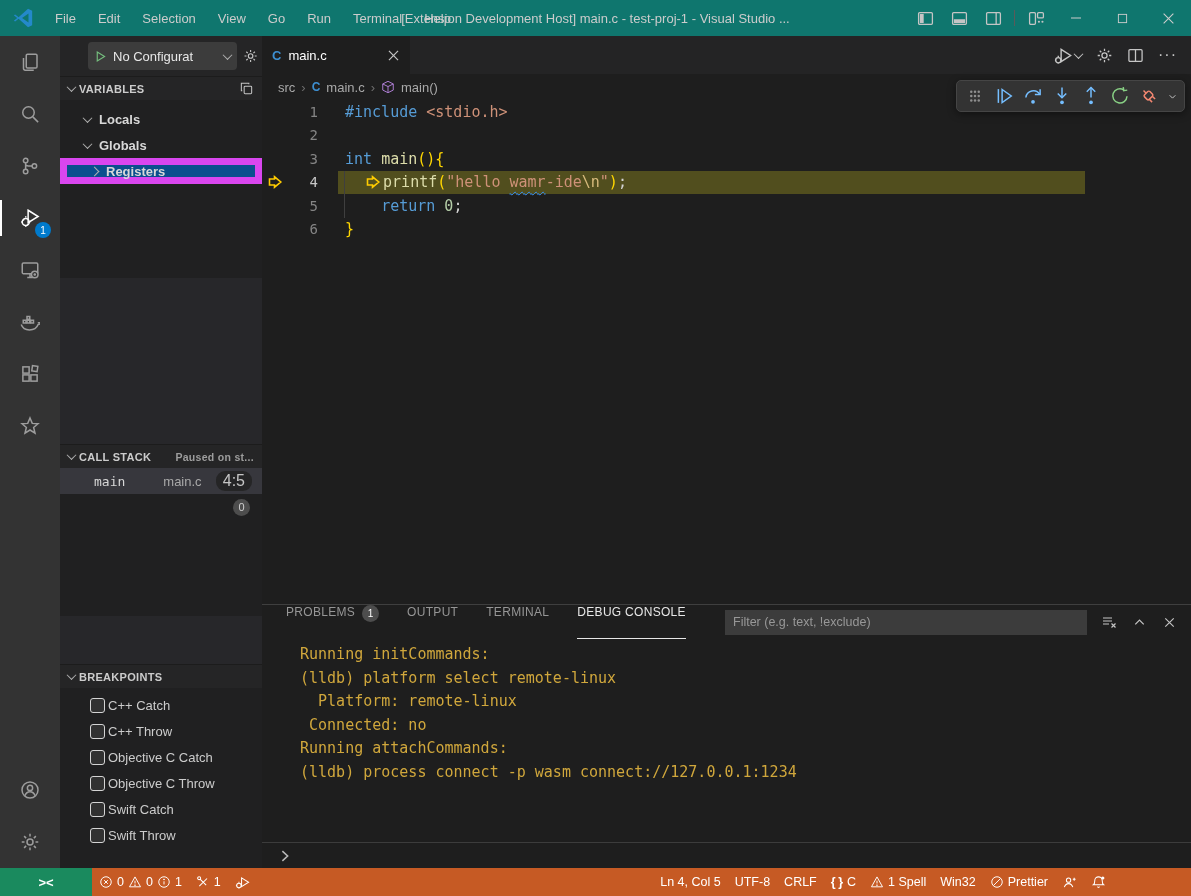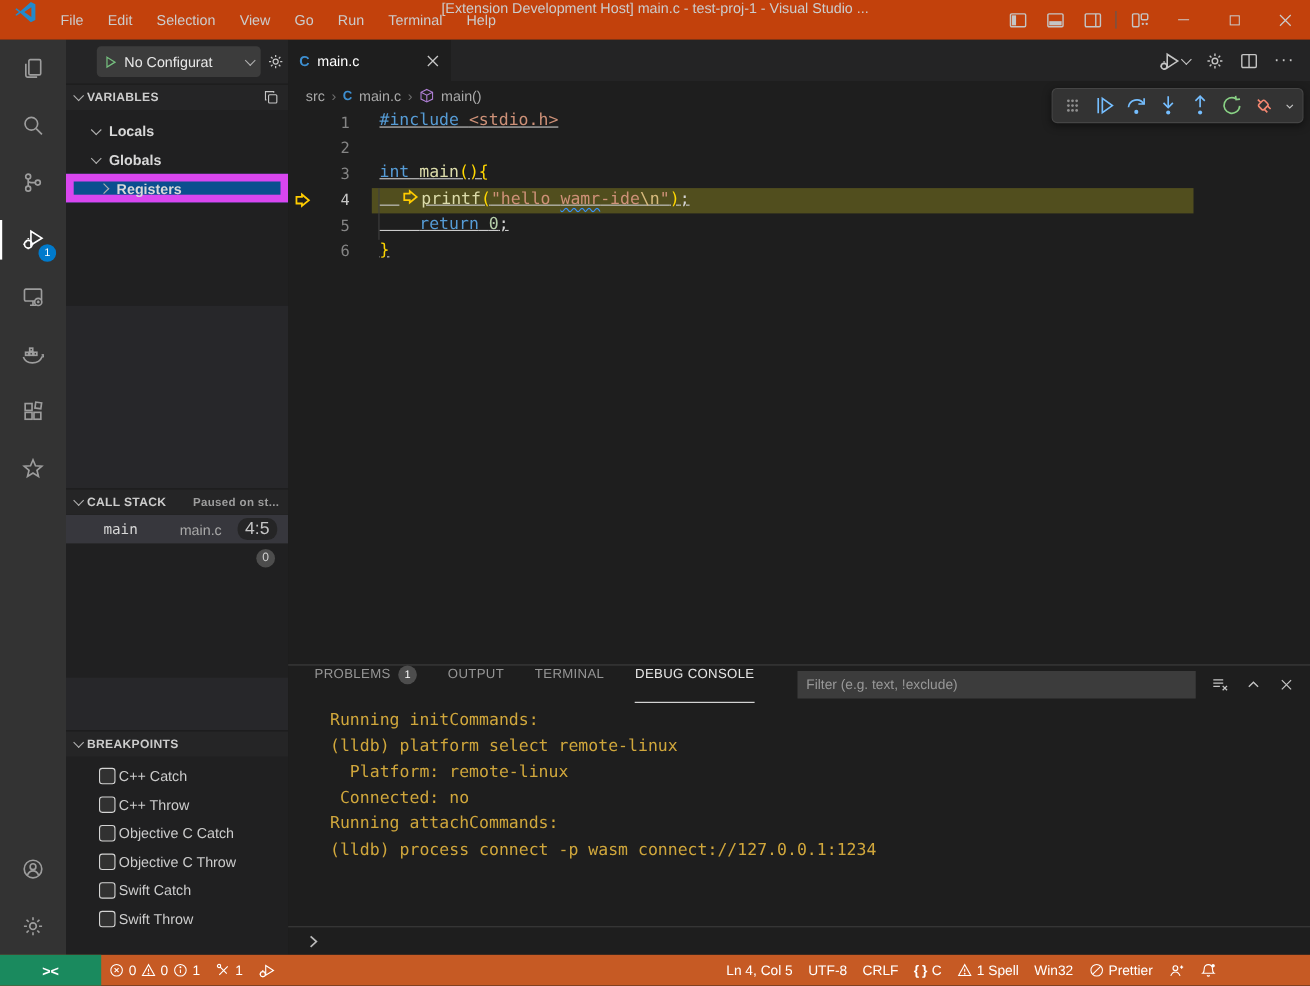--- a/index.html
+++ b/index.html
@@ -1,22 +1,22 @@
 <!DOCTYPE html>
 <html><head>
 <meta charset="utf-8">
 <style>
   * { margin:0; padding:0; box-sizing:border-box; }
   html,body { width:1191px; height:896px; overflow:hidden; background:#1e1e1e;
     font-family:"Liberation Sans", sans-serif; font-size:13px; color:#cccccc; }
   svg { display:block; }
 
   
-  .titlebar { position:absolute; top:0; left:0; right:0; height:36px; background:#c2410c;
-    display:flex; z-index:50; }
+  .titlebar { position:absolute; top:0; left:0; right:0; height:36px; background:#0f766e;
+    display:flex; align-items:center; z-index:50; }
   .vscode-logo { width:22px; height:22px; margin:0 10px 0 12px; }
   .menu-item { padding:0 11px; height:100%; display:flex; align-items:center; color:#cccccc; cursor:default; }
   .tb-title { position:absolute; left:0; right:0; text-align:center; color:#cccccc; pointer-events:none; font-size:13px; }
   .tb-right { margin-left:auto; display:flex; align-items:center; height:100%; z-index:2; }
   .tb-icon { width:34px; height:100%; display:flex; align-items:center; justify-content:center; color:#c5c5c5; }
   .tb-sep { width:1px; height:16px; background:#5a5a5a; margin:0 4px; }
   .win-btn { width:46px; height:100%; display:flex; align-items:center; justify-content:center; color:#cccccc; }
 
   
   .main { position:absolute; top:36px; bottom:28px; left:0; right:0; display:flex; }
@@ -62,21 +62,21 @@
   .lang-c { color:#3d8fd1; font-weight:bold; font-size:13px; }
   .tab-close { margin-left:auto; color:#c5c5c5; }
   .editor-actions { margin-left:auto; display:flex; align-items:center; gap:14px; padding-right:14px; color:#c5c5c5; }
   .breadcrumbs { height:26px; display:flex; align-items:center; padding-left:16px; gap:6px; color:#a9a9a9; background:#1e1e1e; }
   .bc-sep { color:#6e6e6e; }
   .code-area { flex:1; position:relative; overflow:hidden; font-family:"DejaVu Sans Mono", monospace; font-size:15px; }
   .code-line { height:23.5px; display:flex; align-items:center; }
   .gutter { width:26px; flex:none; display:flex; align-items:center; padding-left:5px; }
   .line-num { width:30px; flex:none; text-align:right; font-size:14px; color:#858585; }
   .code-line.current .line-num { color:#c6c6c6; }
-  .line-text { flex:1; margin-left:20px; margin-right:106px; padding-left:7px; white-space:pre; position:relative; height:100%; display:flex; align-items:flex-start;text-decoration:underline; }
+  .line-text { flex:1; margin-left:20px; margin-right:106px; padding-left:7px; white-space:pre; position:relative; height:100%; display:flex; align-items:center; }
   .code-line.current .line-text { background:#514e1e; }
   .code-line.guided .line-text::before { content:""; position:absolute; left:6px; top:0; bottom:0; width:1px; background:#3f3f3f; }
   .tk-kw{color:#569CD6} .tk-fn{color:#DCDCAA} .tk-str{color:#CE9178} .tk-esc{color:#D7BA7D}
   .tk-num{color:#B5CEA8} .tk-br{color:#FFD700} .tk-pl{color:#D4D4D4}
   .tk-sq{color:#CE9178; text-decoration:underline wavy #3794FF 1px; text-underline-offset:4px; text-decoration-skip-ink:none;}
   .inline-arrow { display:inline-flex; width:20px; justify-content:center; }
 
   .debug-toolbar { position:absolute; top:44px; right:6px; height:32px; background:#333333; border:1px solid #454545;
     border-radius:5px; display:flex; align-items:center; padding:0 5px; gap:3px; box-shadow:0 2px 8px rgba(0,0,0,.45); z-index:20; }
   .dt-btn { width:26px; height:26px; display:flex; align-items:center; justify-content:center; border-radius:4px; }

